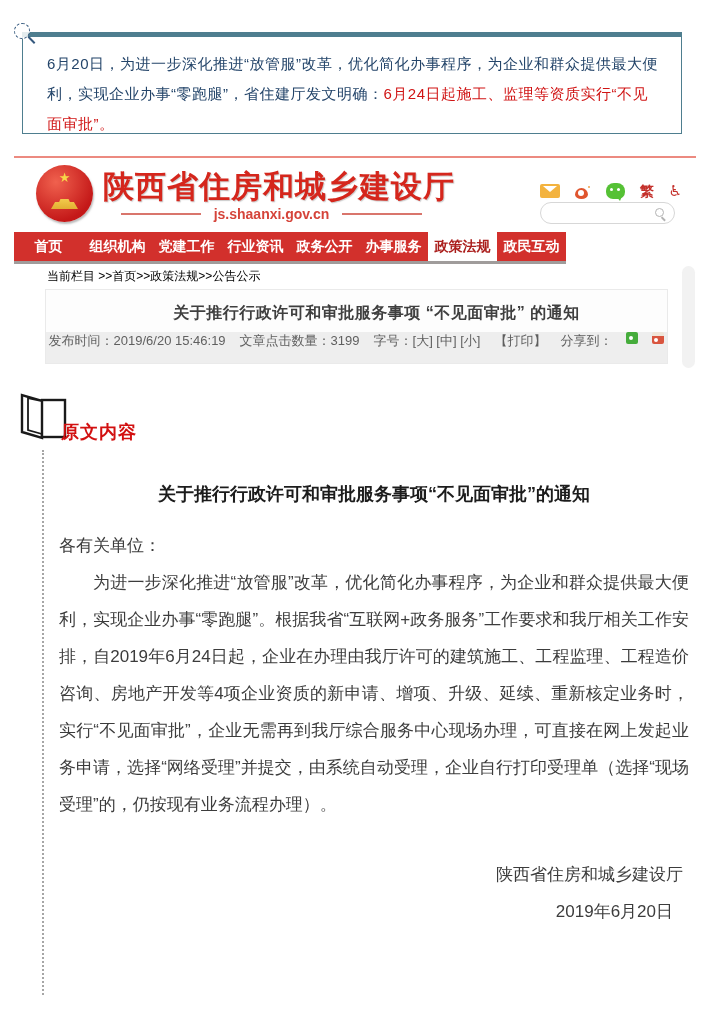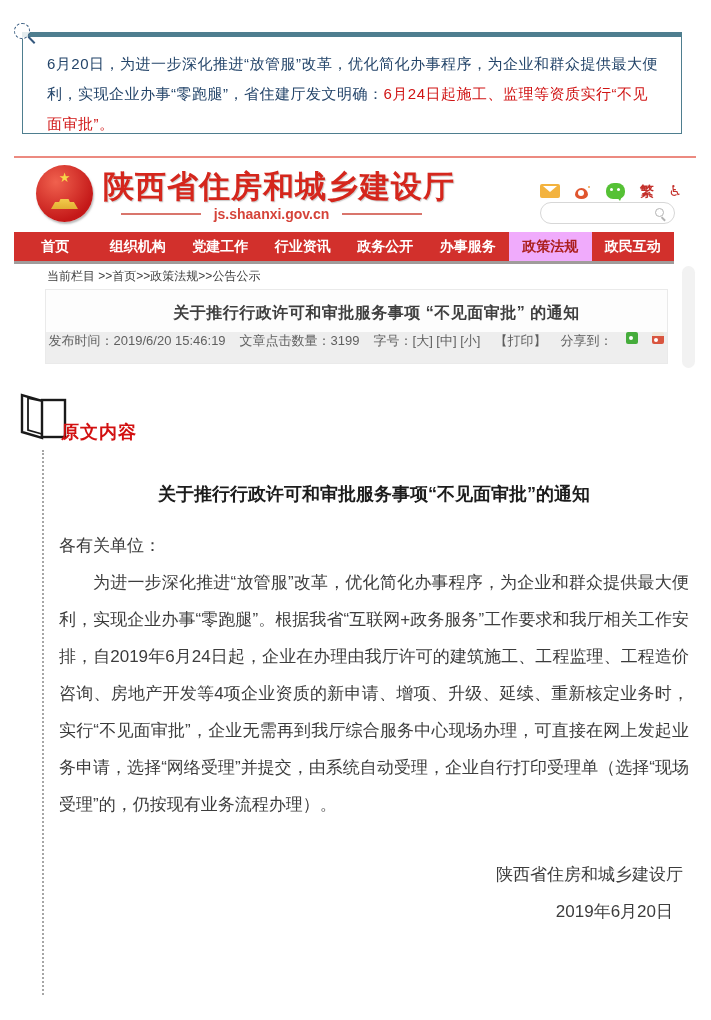--- a/index.html
+++ b/index.html
@@ -72,32 +72,32 @@
     border:1px solid #d7d7d7; border-radius:12px; background:#fff;
     display:flex; align-items:center; padding:0 8px;
   }
   .search-pill input { flex:1; border:none; outline:none; font-size:12px; min-width:0; background:transparent; }
   .search-glyph { position:relative; width:12px; height:12px; flex:0 0 12px; }
   .search-glyph::before { content:""; position:absolute; left:1px; top:1px; width:7px; height:7px; border:1.5px solid #b3b3b3; border-radius:50%; }
   .search-glyph::after { content:""; position:absolute; right:0; bottom:0; width:5px; height:1.5px; background:#b3b3b3; transform:rotate(45deg); }
 
   
   .nav {
-    position:absolute; left:14px; top:232px; width:660px; height:32px;
+    position:absolute; left:14px; top:232px; width:552px; height:32px;
     background:#d2302c; border-bottom:3px solid #a09c9b; display:flex;
   }
   .nav-item {
     flex:1; text-align:center; line-height:29px; font-size:14px; font-weight:bold;
     color:#fff; cursor:pointer; white-space:nowrap;
   }
-  .nav-item.active { background:#f0abfc; color:#ab1f1d; }
+  .nav-item.active { background:#ffffff; color:#ab1f1d; }
 
   .scrollbar { position:absolute; left:682px; top:266px; width:13px; height:102px; background:#f2f2f2; border-radius:7px; }
 
-  .breadcrumb { position:absolute; left:47px; top:268px; font-size:12px; color:#404040; }
+  .breadcrumb { position:absolute; left:47px; top:268px; font-size:12px; color:#000000; }
 
   
   .article-card {
     position:absolute; left:45px; top:289px; width:623px; height:75px;
     border:1px solid #eaeaea; background:#fdfdfd;padding-left:40px;
   }
   .article-card .card-title {
     margin-top:13px; text-align:center; font-size:16px; font-weight:bold; color:#3f3f3f; letter-spacing:.5px;
   }
   .card-meta {

